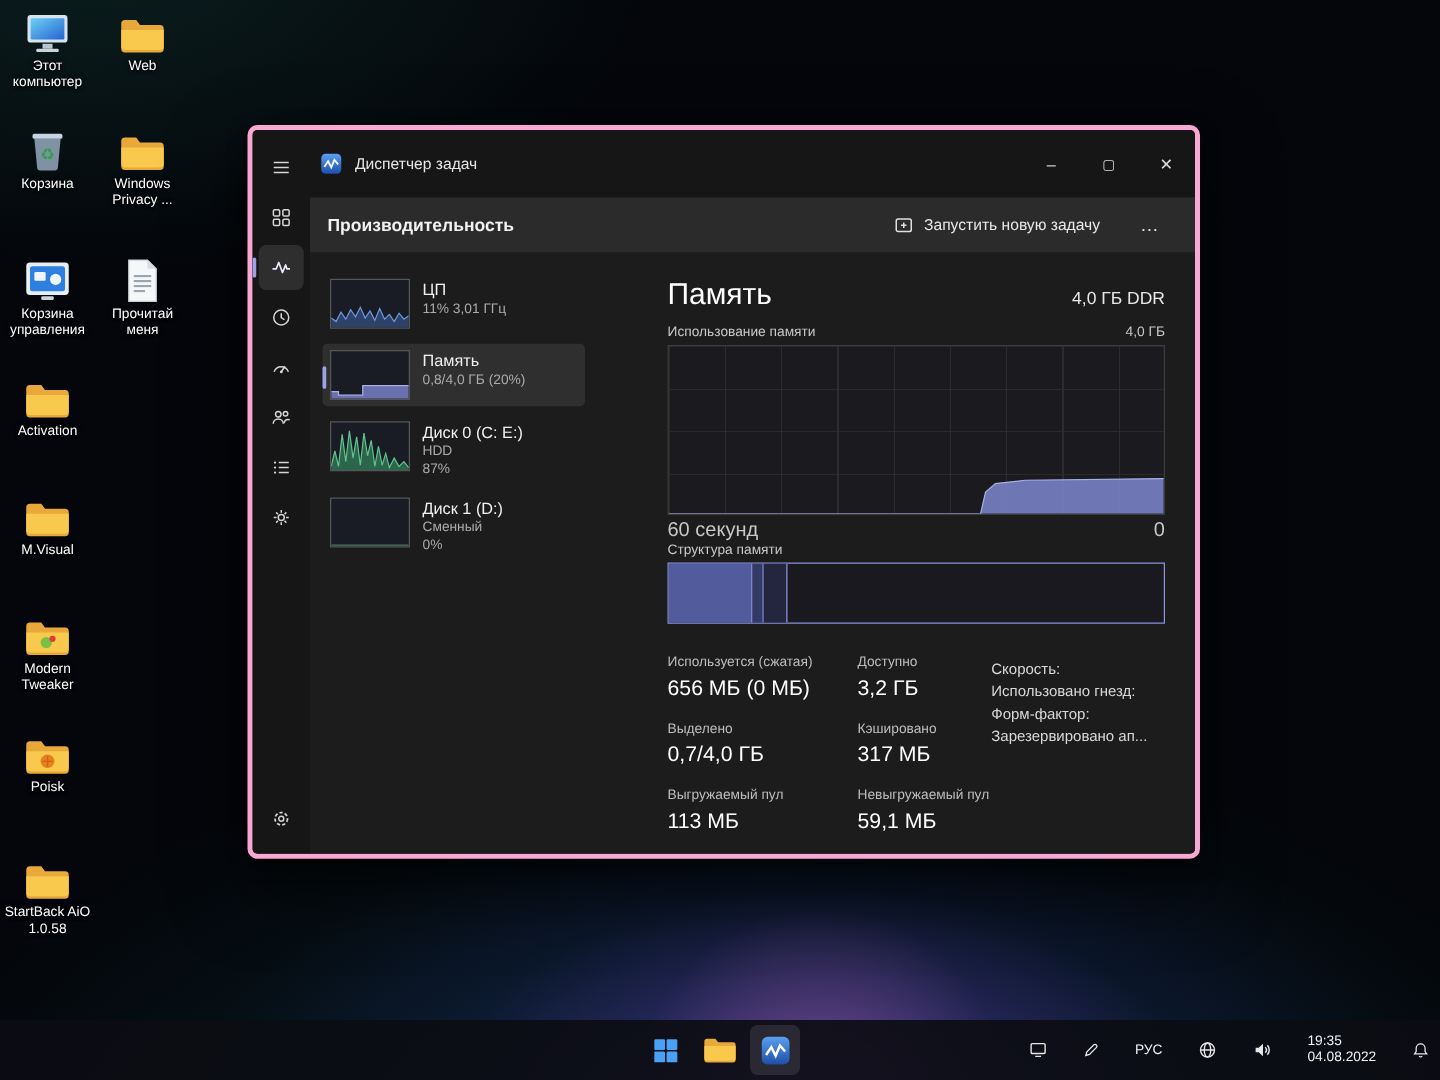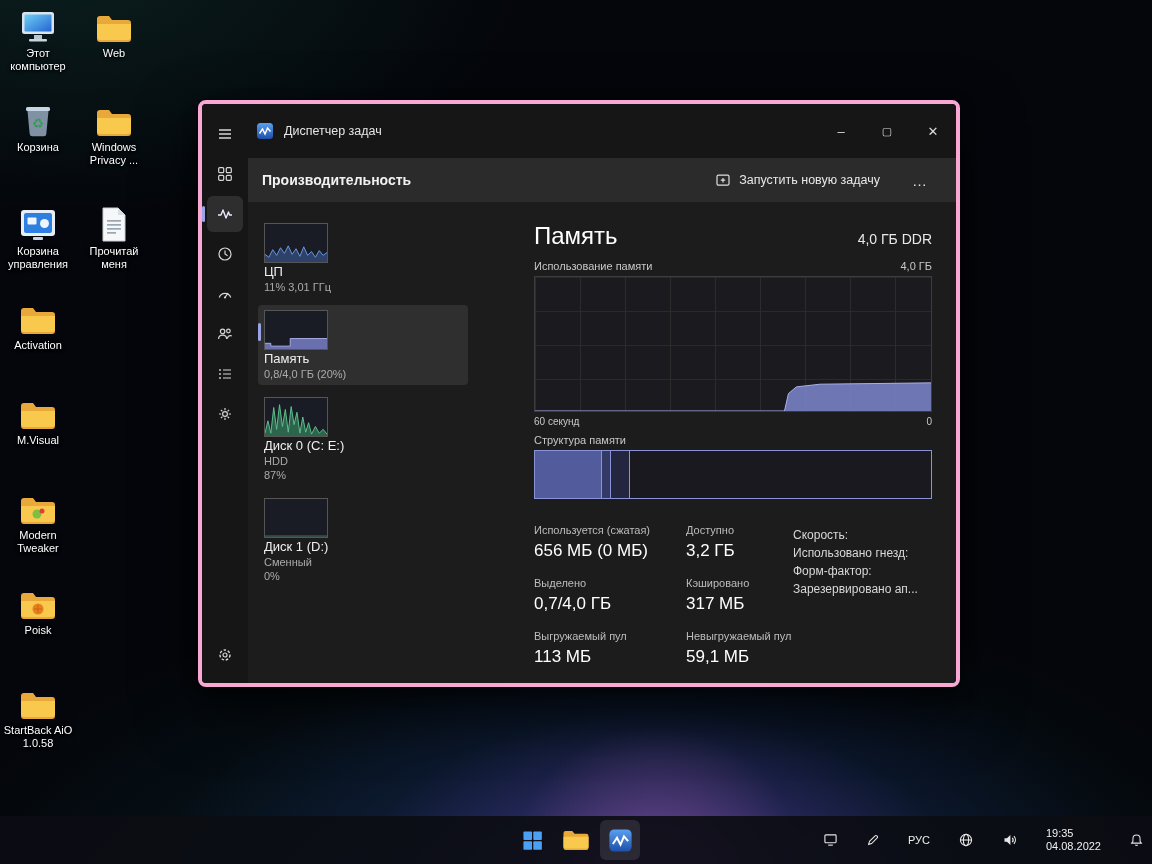--- a/index.html
+++ b/index.html
@@ -47,42 +47,42 @@
 
   .header { position:absolute; left:46px; right:0; top:54px; height:44px; background:#2b2b2b; display:flex; align-items:center; padding:0 14px; }
   .header .htitle { font-size:14px; font-weight:700; color:#f2f2f2; }
   .runtask { margin-left:auto; display:flex; align-items:center; gap:8px; padding:6px 10px; border-radius:4px; color:#e8e8e8; font-size:12.5px; }
   .morebtn { margin-left:14px; margin-right:6px; color:#e0e0e0; font-size:15px; letter-spacing:1px; padding:4px 8px; }
 
   .content { position:absolute; left:46px; right:0; top:98px; bottom:0; background:#1c1c1c; }
 
   
   .perf-list { position:absolute; left:10px; top:16px; width:210px; }
-  .pitem { display:flex; padding:5px 6px; border-radius:4px; margin-bottom:7px; align-items:flex-start;flex-direction:column; }
+  .pitem { display:flex; gap:10px; padding:5px 6px; border-radius:4px; margin-bottom:7px; align-items:flex-start; }
   .pitem.selected { background:#2f2f2f; position:relative; }
   .pitem.selected::before { content:""; position:absolute; left:0; top:18px; width:3px; height:18px; border-radius:2px; background:#9aa3e6; }
   .thumb { width:64px; height:40px; background:#191c24; border:1px solid #555; flex:0 0 auto; }
   .thumb svg { display:block; }
   .ptxt { display:flex; flex-direction:column; gap:2px; padding-top:1px; }
   .pname { font-size:13px; color:#f0f0f0; }
   .psub { font-size:11px; color:#ababab; }
 
   
   .detail { position:absolute; left:286px; right:24px; top:0; bottom:0; }
   .mem-header { position:absolute; left:0; right:0; top:20px; display:flex; align-items:baseline; justify-content:space-between; }
   .mem-title { font-size:24px; font-weight:400; color:#fff; }
   .mem-hw { font-size:14px; color:#e8e8e8; }
   .row-between { display:flex; justify-content:space-between; }
   .chart-label-row { position:absolute; left:0; right:0; top:58px; font-size:11px; color:#c8c8c8; }
   .chart { position:absolute; left:0; right:0; top:74px; height:136px; border:1px solid #3c3c3c; background:
       repeating-linear-gradient(to right, #2c2c2c 0 1px, transparent 1px 45px),
       repeating-linear-gradient(to bottom, #2a2a2a 0 1px, transparent 1px 34px),
       #1b1b1f; }
   .chart svg { position:absolute; inset:0; width:100%; height:100%; }
-  .axis-row { position:absolute; left:0; right:0; top:214px; font-size:10px; color:#c8c8c8; }
+  .axis-row { position:absolute; left:0; right:0; top:214px; font-size:16px; color:#c8c8c8; }
   .comp-label { position:absolute; left:0; top:232px; font-size:11px; color:#c8c8c8; }
   .comp-bar { position:absolute; left:0; right:0; top:248px; height:49px; border:1px solid #8a93d8; background:#19191f; display:flex; }
   .comp-seg { height:100%; border-right:1px solid #8a93d8; }
 
   .stats { position:absolute; left:0; top:322px; }
   .stat-row { display:grid; grid-template-columns:152px auto; margin-bottom:16px; }
   .stat .sl { font-size:11px; color:#bdbdbd; margin-bottom:5px; }
   .stat .sv { font-size:17px; color:#fff; }
   .side-info { position:absolute; left:259px; top:324px; font-size:12px; color:#d8d8d8; line-height:18px; }
 

